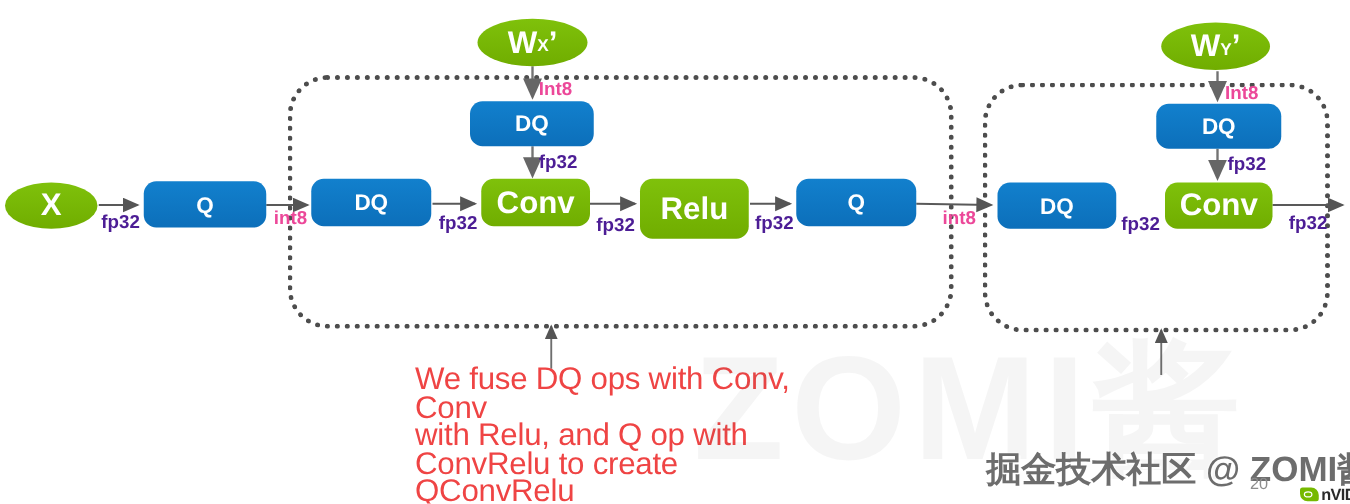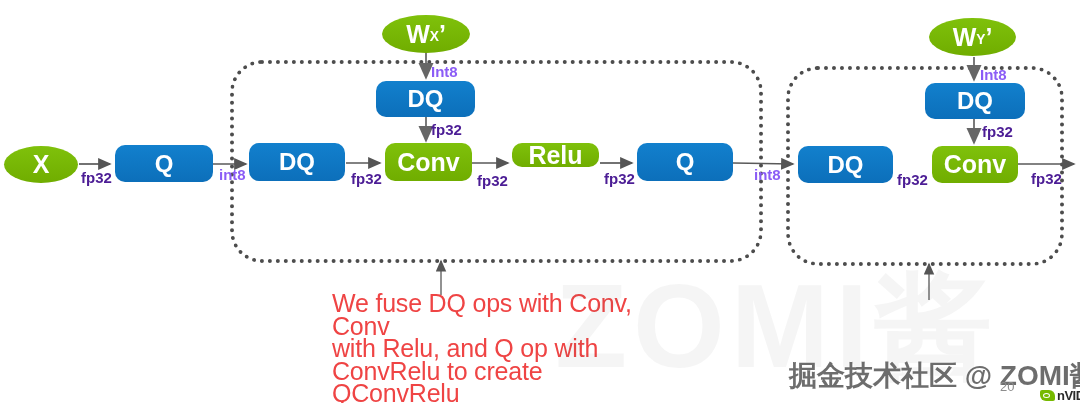--- a/index.html
+++ b/index.html
@@ -9,31 +9,31 @@
   }
   .arrows{position:absolute;left:0;top:0;width:1080px;height:403px;pointer-events:none;}
   .dashed-box{
     position:absolute;border:4px dotted #4d4d4d;border-radius:32px;background:transparent;
   }
   .box1{left:230px;top:60px;width:525px;height:195px;}
   .box2{left:786px;top:66px;width:270px;height:192px;}
   .node{
     position:absolute;display:flex;align-items:center;justify-content:center;
     color:#ffffff;font-weight:bold;border-radius:10px;
-    font-size:24px;line-height:1;
+    font-size:18px;line-height:1;
   }
   .blue{background:linear-gradient(180deg,#1280cd 0%,#0c6fba 100%);}
   .green{background:linear-gradient(180deg,#7fc10b 0%,#70ad00 100%);}
   .ellipse{border-radius:50%;font-size:25px;}
   .node .sub{font-size:0.55em;position:relative;bottom:-0.18em;font-weight:bold;}
   .edge-label{
     position:absolute;font-size:15px;font-weight:bold;color:#4c1d95;
     line-height:1;white-space:nowrap;
   }
-  .edge-label.int8{color:#8b5cf6;}
+  .edge-label.int8{color:#ec4899;}
   .note{
     position:absolute;font-size:25px;line-height:22.5px;color:#ef4444;
     white-space:pre-line;letter-spacing:-0.2px;
   }
   .ghost-watermark{
     position:absolute;left:555px;top:248px;font-size:118px;font-weight:bold;
     color:rgba(90,90,90,0.06);letter-spacing:6px;white-space:nowrap;pointer-events:none;
   }
   .watermark{
     position:absolute;left:789px;top:357px;font-size:28px;font-weight:bold;
@@ -101,21 +101,21 @@
   </div>
 
   <div class="node blue" style="left:249px;top:143px;width:96px;height:38px;">
     <span>DQ</span>
   </div>
 
   <div class="node green" style="left:385px;top:143px;width:87px;height:38px;font-size:25px;">
     <span>Conv</span>
   </div>
 
-  <div class="node green" style="left:512px;top:143px;width:87px;height:24px;font-size:25px;">
+  <div class="node green" style="left:512px;top:143px;width:87px;height:48px;font-size:25px;">
     <span>Relu</span>
   </div>
 
   <div class="node blue" style="left:637px;top:143px;width:96px;height:38px;">
     <span>Q</span>
   </div>
 
   <div class="node green ellipse" style="left:382px;top:15px;width:88px;height:38px;">
     <span>W</span>
       <span class="sub">X</span>

